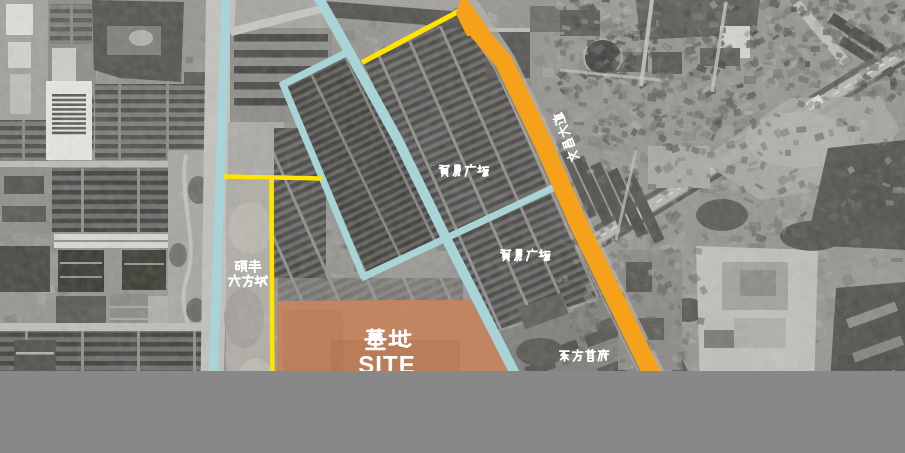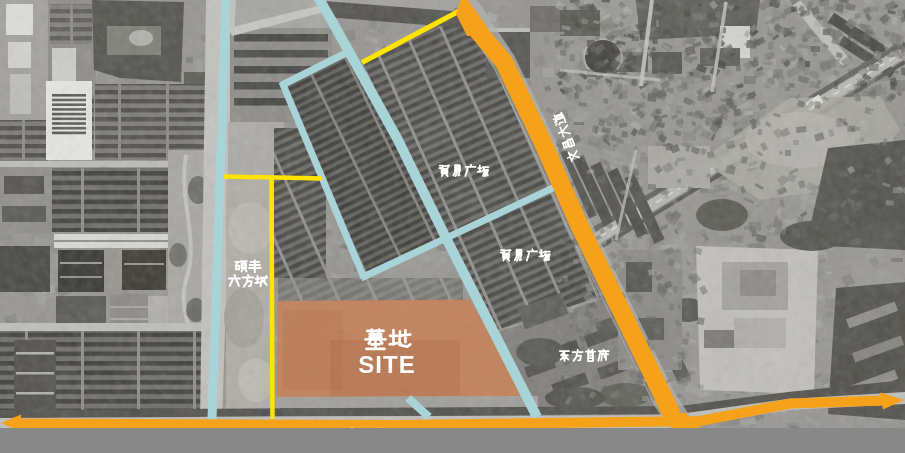--- a/index.html
+++ b/index.html
@@ -1,16 +1,16 @@
 <!DOCTYPE html>
 <html><head>
 <meta charset="utf-8">
 <style>
 html,body{margin:0;padding:0;background:#888;}
-#map{position:relative;width:905px;height:428px;overflow:hidden;font-family:"Liberation Sans",sans-serif;text-align:center;}
+#map{position:relative;width:905px;height:371px;overflow:hidden;font-family:"Liberation Sans",sans-serif;text-align:center;}
 svg{display:block;}
 </style>
 </head>
 <body>
 
 <div id="map">
 <svg width="905" height="453" viewBox="0 0 905 453">
 <defs>
 <pattern id="rows25" width="38" height="7.6" patternUnits="userSpaceOnUse" patternTransform="rotate(-26)">
   <rect width="38" height="7.6" fill="#5e5c58"></rect>

